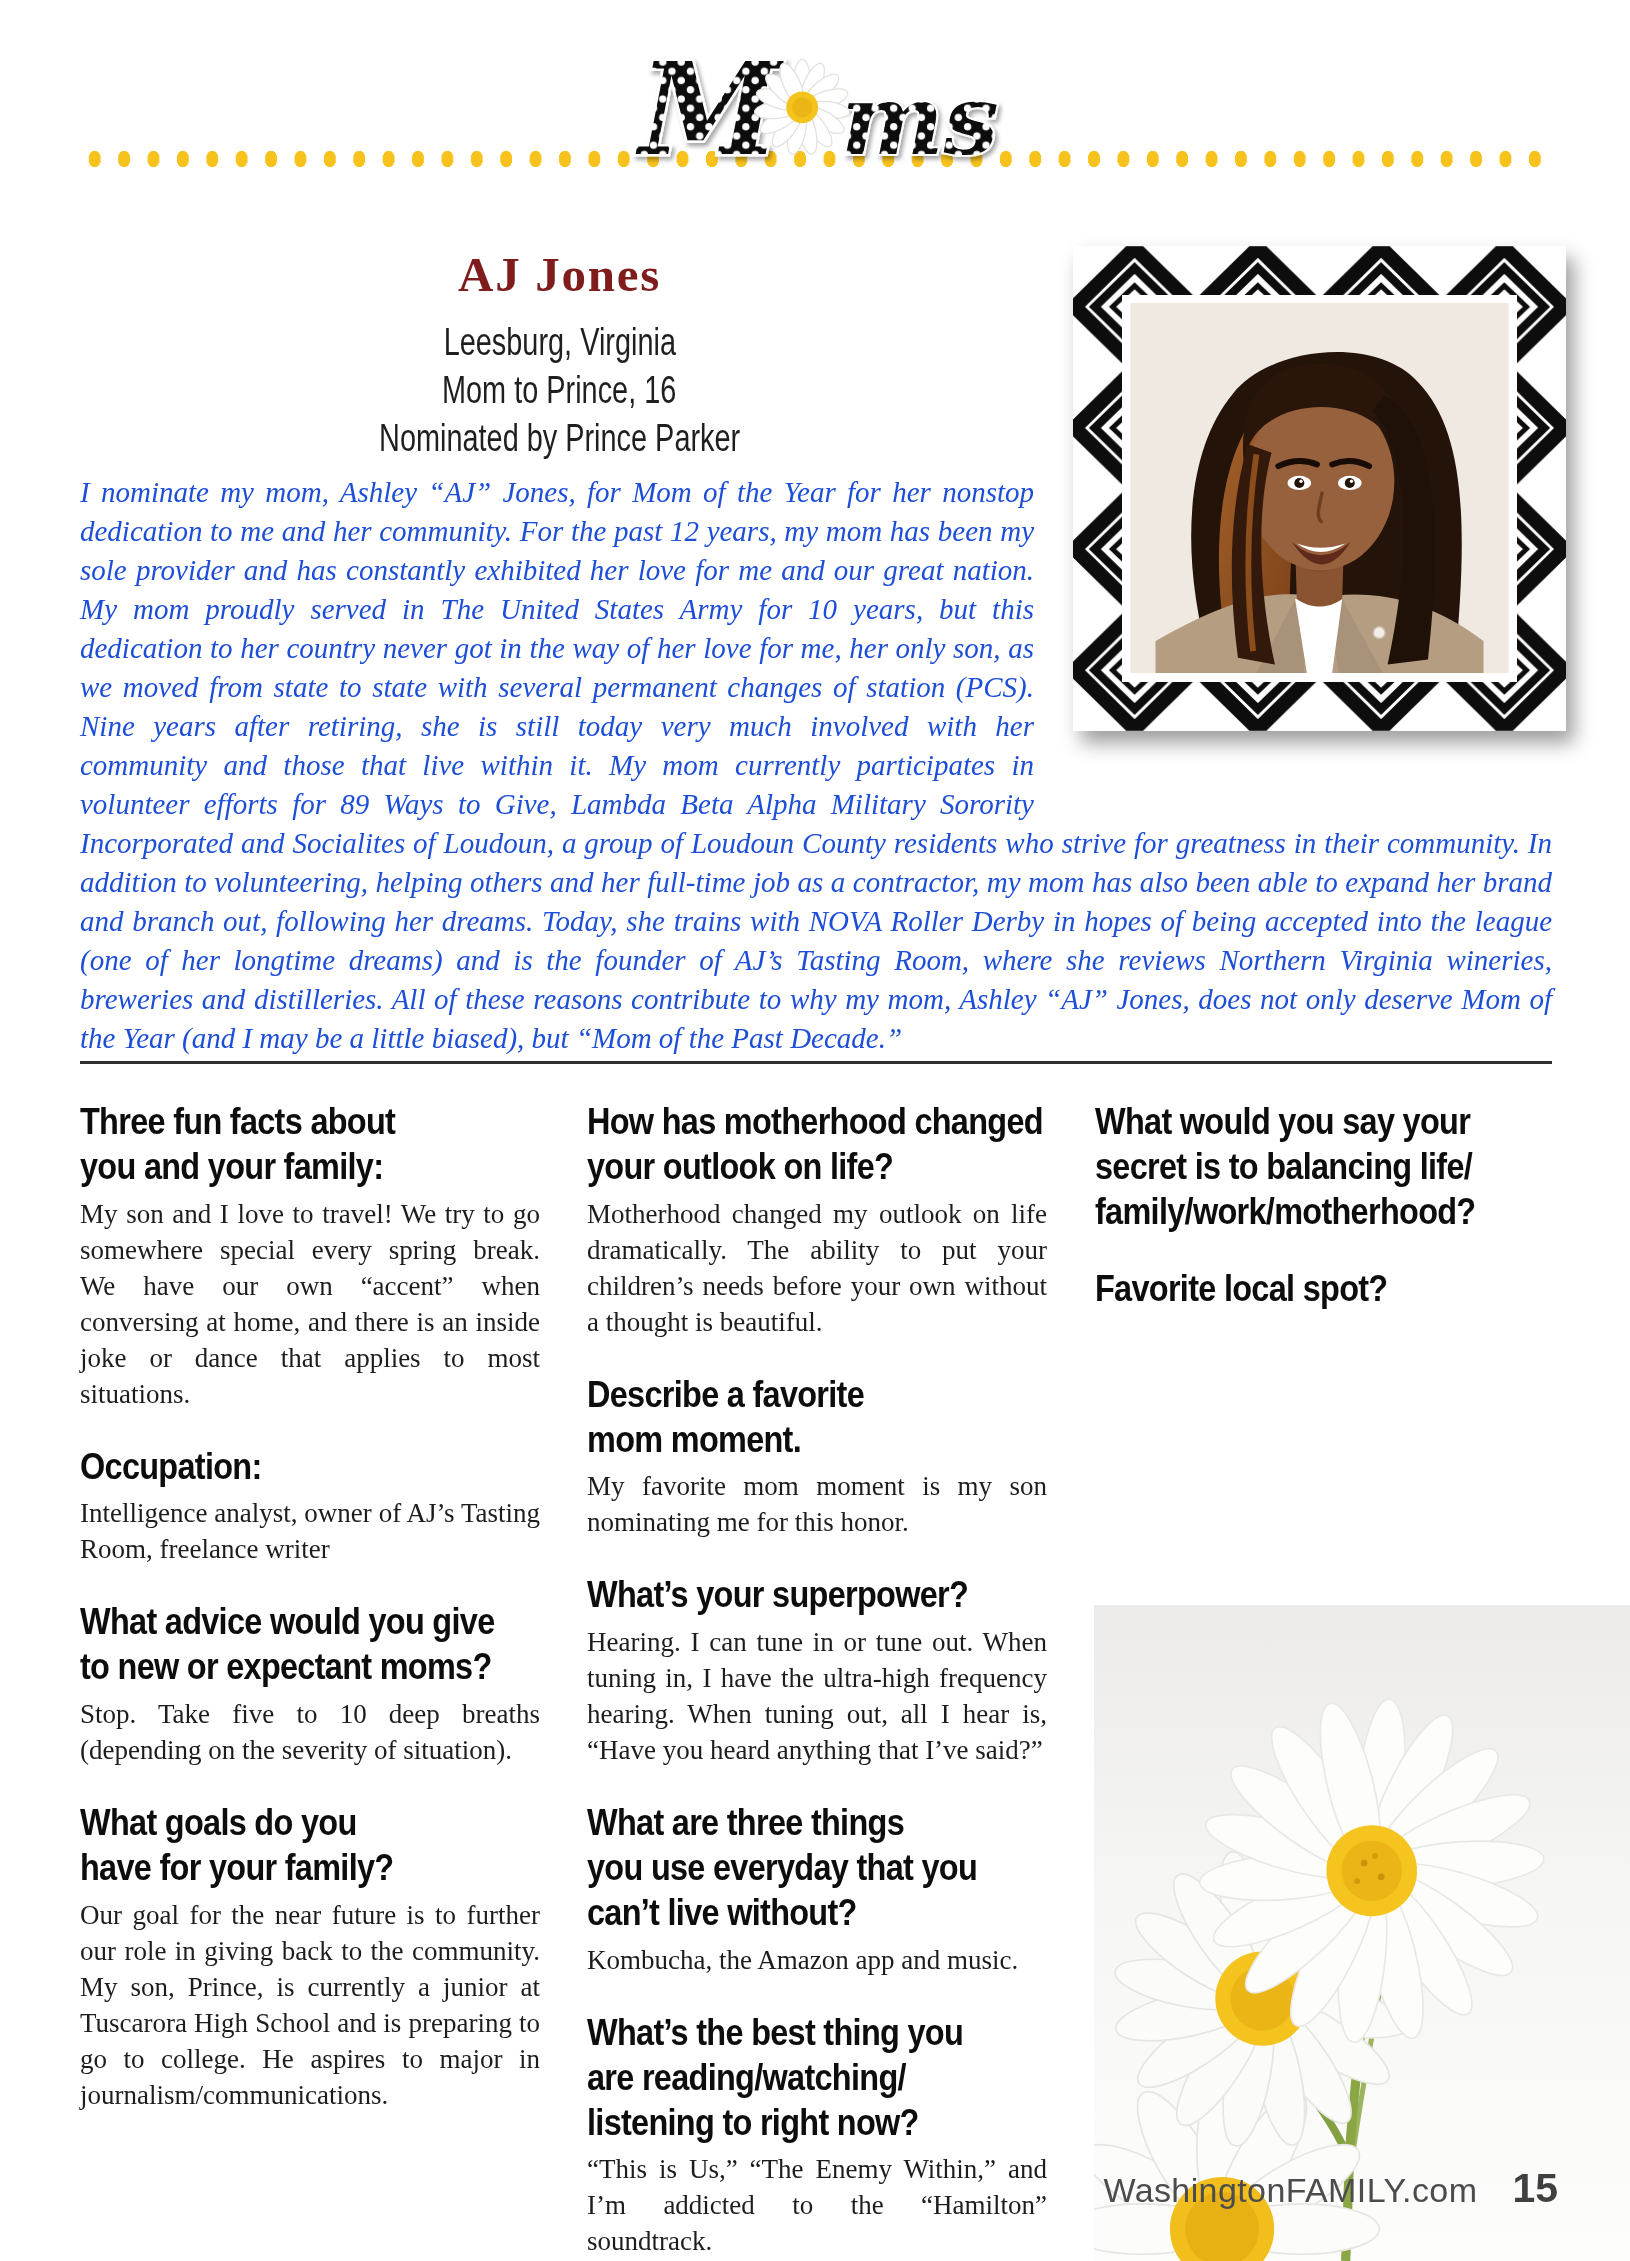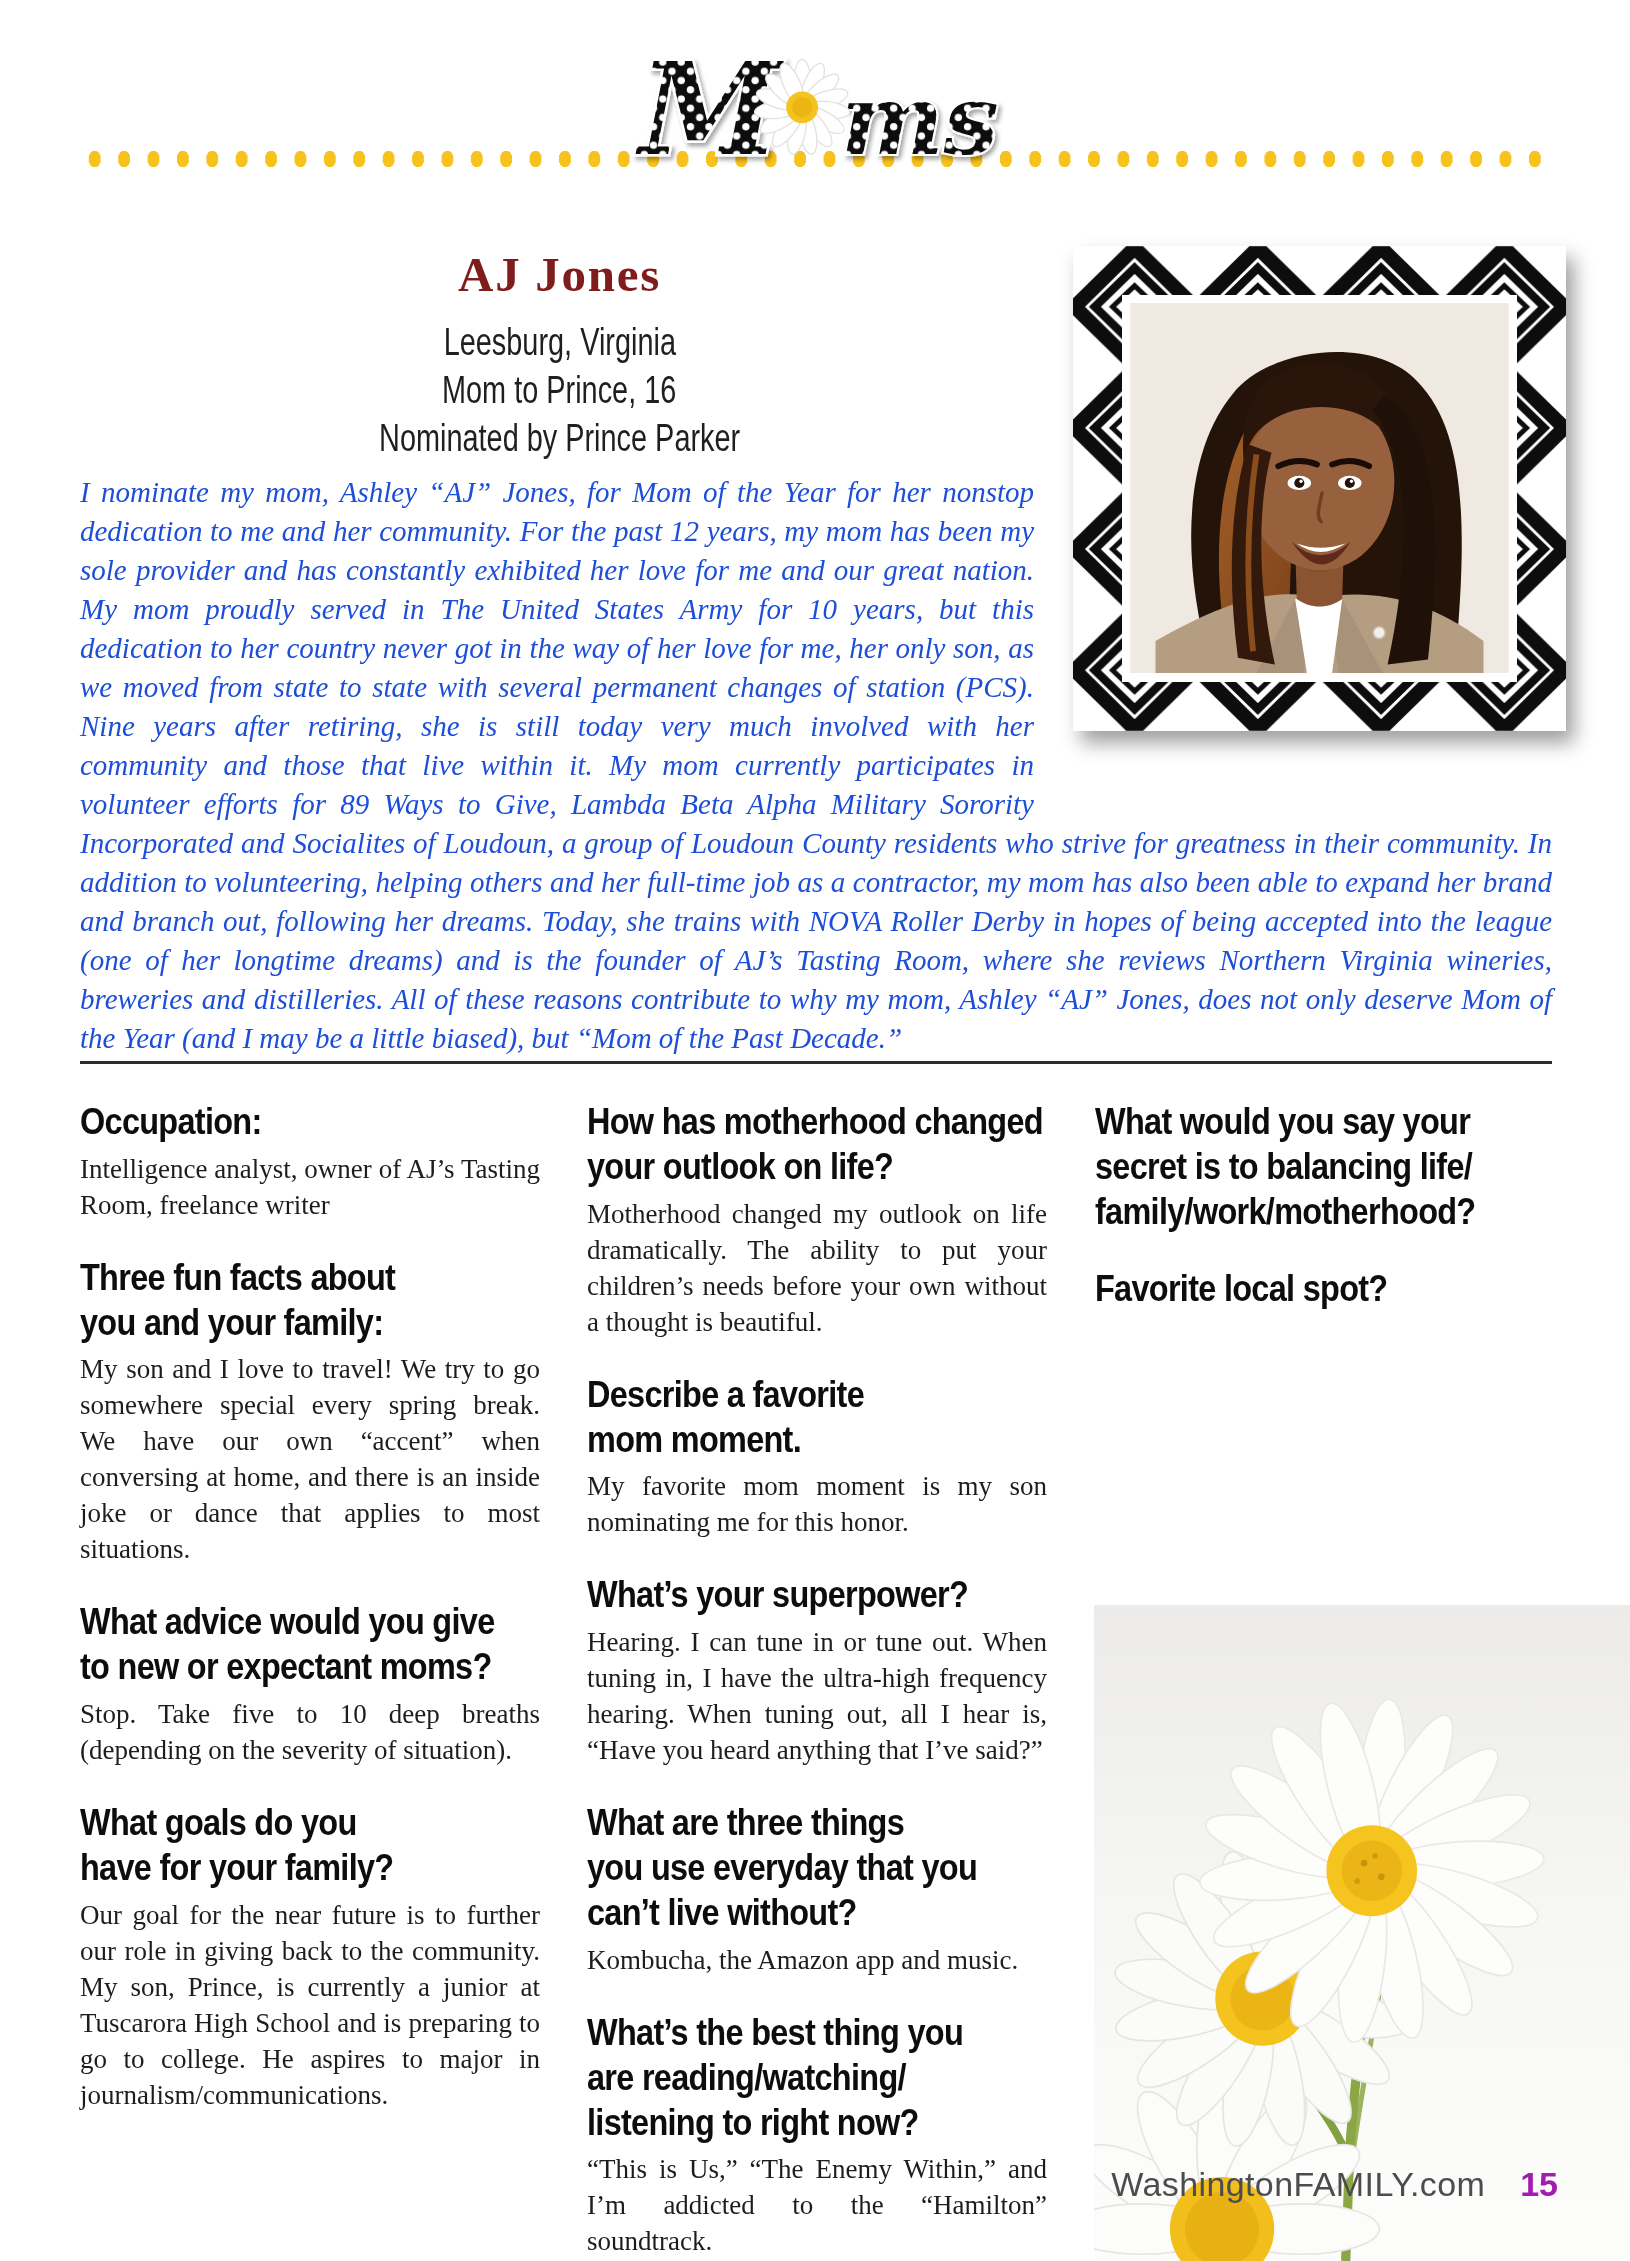--- a/index.html
+++ b/index.html
@@ -42,21 +42,21 @@
   .qa h3{margin:0 0 6.7px 0;font-family:"Liberation Sans",sans-serif;font-weight:bold;
     font-size:37px;line-height:45px;letter-spacing:-0.8px;color:#0d0d0d;
     white-space:pre-line;width:114%;transform:scaleX(.877);transform-origin:0 0;}
   .qa p{margin:0;font-size:27px;line-height:36px;text-align:justify;color:#1d1d1d;}
 
   
   .daisy-box{left:1094px;top:1605px;width:537px;height:656px;overflow:hidden;z-index:0;
     background:linear-gradient(180deg,#ecebe9 0%,#f6f6f4 45%,#fdfdfc 100%);}
   .footer{right:72px;top:2165px;display:flex;gap:35px;align-items:baseline;z-index:4;}
   .footer .site{font-family:"Liberation Sans",sans-serif;font-size:34px;color:#4c4c4e;letter-spacing:0.4px;}
-  .footer .pageno{font-family:"Liberation Sans",sans-serif;font-size:34px;font-weight:bold;color:#a21caf;}
+  .footer .pageno{font-family:"Liberation Sans",sans-serif;font-size:41px;font-weight:bold;color:#404040;}
 </style>
 </head>
 <body>
 
 <div class="abs dots-row"></div>
 
 <div class="abs logo-wrap">
   <svg width="402" height="173" viewBox="0 0 478 206">
     <defs>
       <pattern id="polka" width="22" height="22" patternUnits="userSpaceOnUse">
@@ -169,27 +169,27 @@
 
 <div class="abs intro">
   <div class="photo-gap"></div>
   <p>I nominate my mom, Ashley “AJ” Jones, for Mom of the Year for her nonstop dedication to me and her community. For the past 12 years, my mom has been my sole provider and has constantly exhibited her love for me and our great nation. My mom proudly served in The United States Army for 10 years, but this dedication to her country never got in the way of her love for me, her only son, as we moved from state to state with several permanent changes of station (PCS). Nine years after retiring, she is still today very much involved with her community and those that live within it. My mom currently participates in volunteer efforts for 89 Ways to Give, Lambda Beta Alpha Military Sorority Incorporated and Socialites of Loudoun, a group of Loudoun County residents who strive for greatness in their community. In addition to volunteering, helping others and her full-time job as a contractor, my mom has also been able to expand her brand and branch out, following her dreams. Today, she trains with NOVA Roller Derby in hopes of being accepted into the league (one of her longtime dreams) and is the founder of AJ’s Tasting Room, where she reviews Northern Virginia wineries, breweries and distilleries. All of these reasons contribute to why my mom, Ashley “AJ” Jones, does not only deserve Mom of the Year (and I may be a little biased), but “Mom of the Past Decade.”</p>
 </div>
 
 <div class="abs divider"></div>
 
 <div class="abs qcol col1">
   <section class="qa">
-    <h3>Occupation:</h3>
-    <p>Intelligence analyst, owner of AJ’s Tasting Room, freelance writer</p>
-  </section>
-  <section class="qa">
     <h3>Three fun facts about
 you and your family:</h3>
     <p>My son and I love to travel! We try to go somewhere special every spring break. We have our own “accent” when conversing at home, and there is an inside joke or dance that applies to most situations.</p>
+  </section>
+  <section class="qa">
+    <h3>Occupation:</h3>
+    <p>Intelligence analyst, owner of AJ’s Tasting Room, freelance writer</p>
   </section>
   <section class="qa">
     <h3>What advice would you give
 to new or expectant moms?</h3>
     <p>Stop. Take five to 10 deep breaths (depending on the severity of situation).</p>
   </section>
   <section class="qa">
     <h3>What goals do you
 have for your family?</h3>
     <p>Our goal for the near future is to further our role in giving back to the community. My son, Prince, is currently a junior at Tuscarora High School and is preparing to go to college. He aspires to major in journalism/communications.</p>

